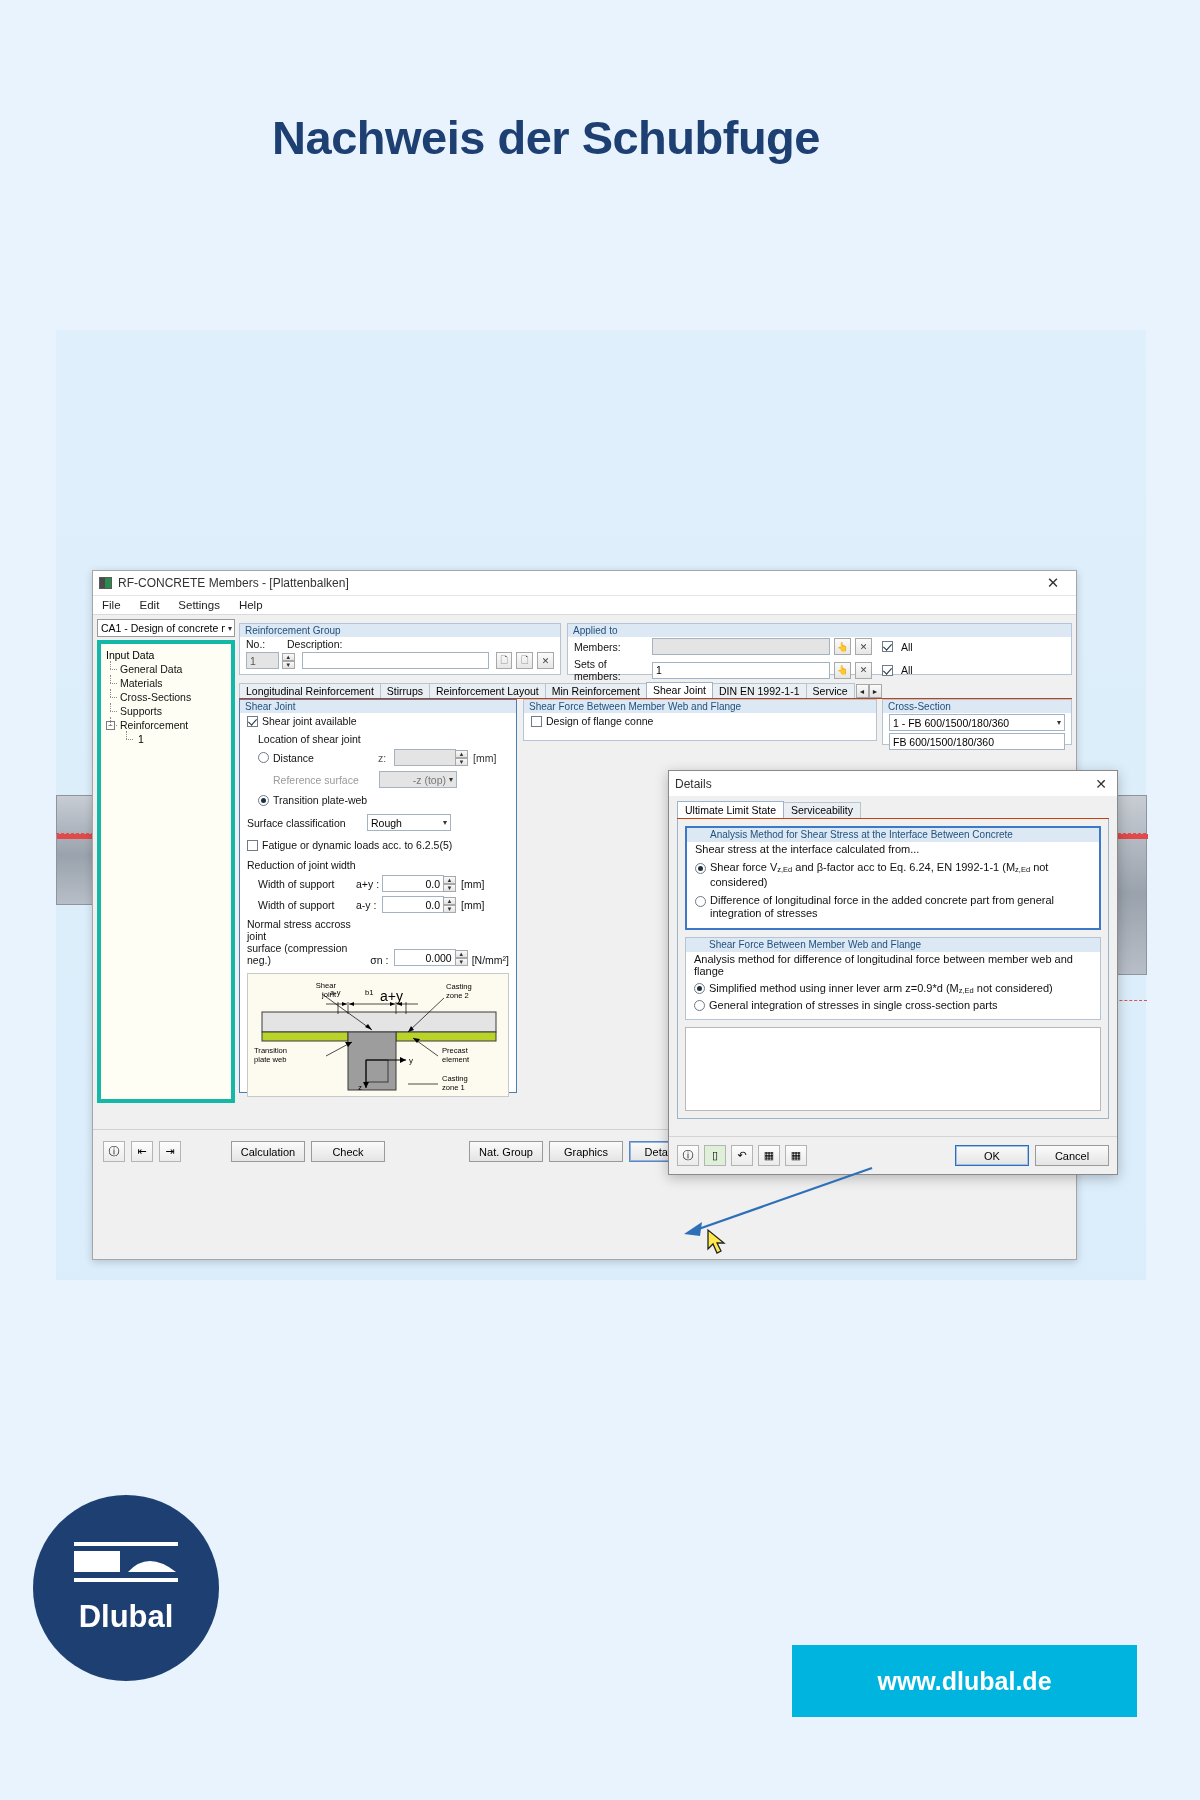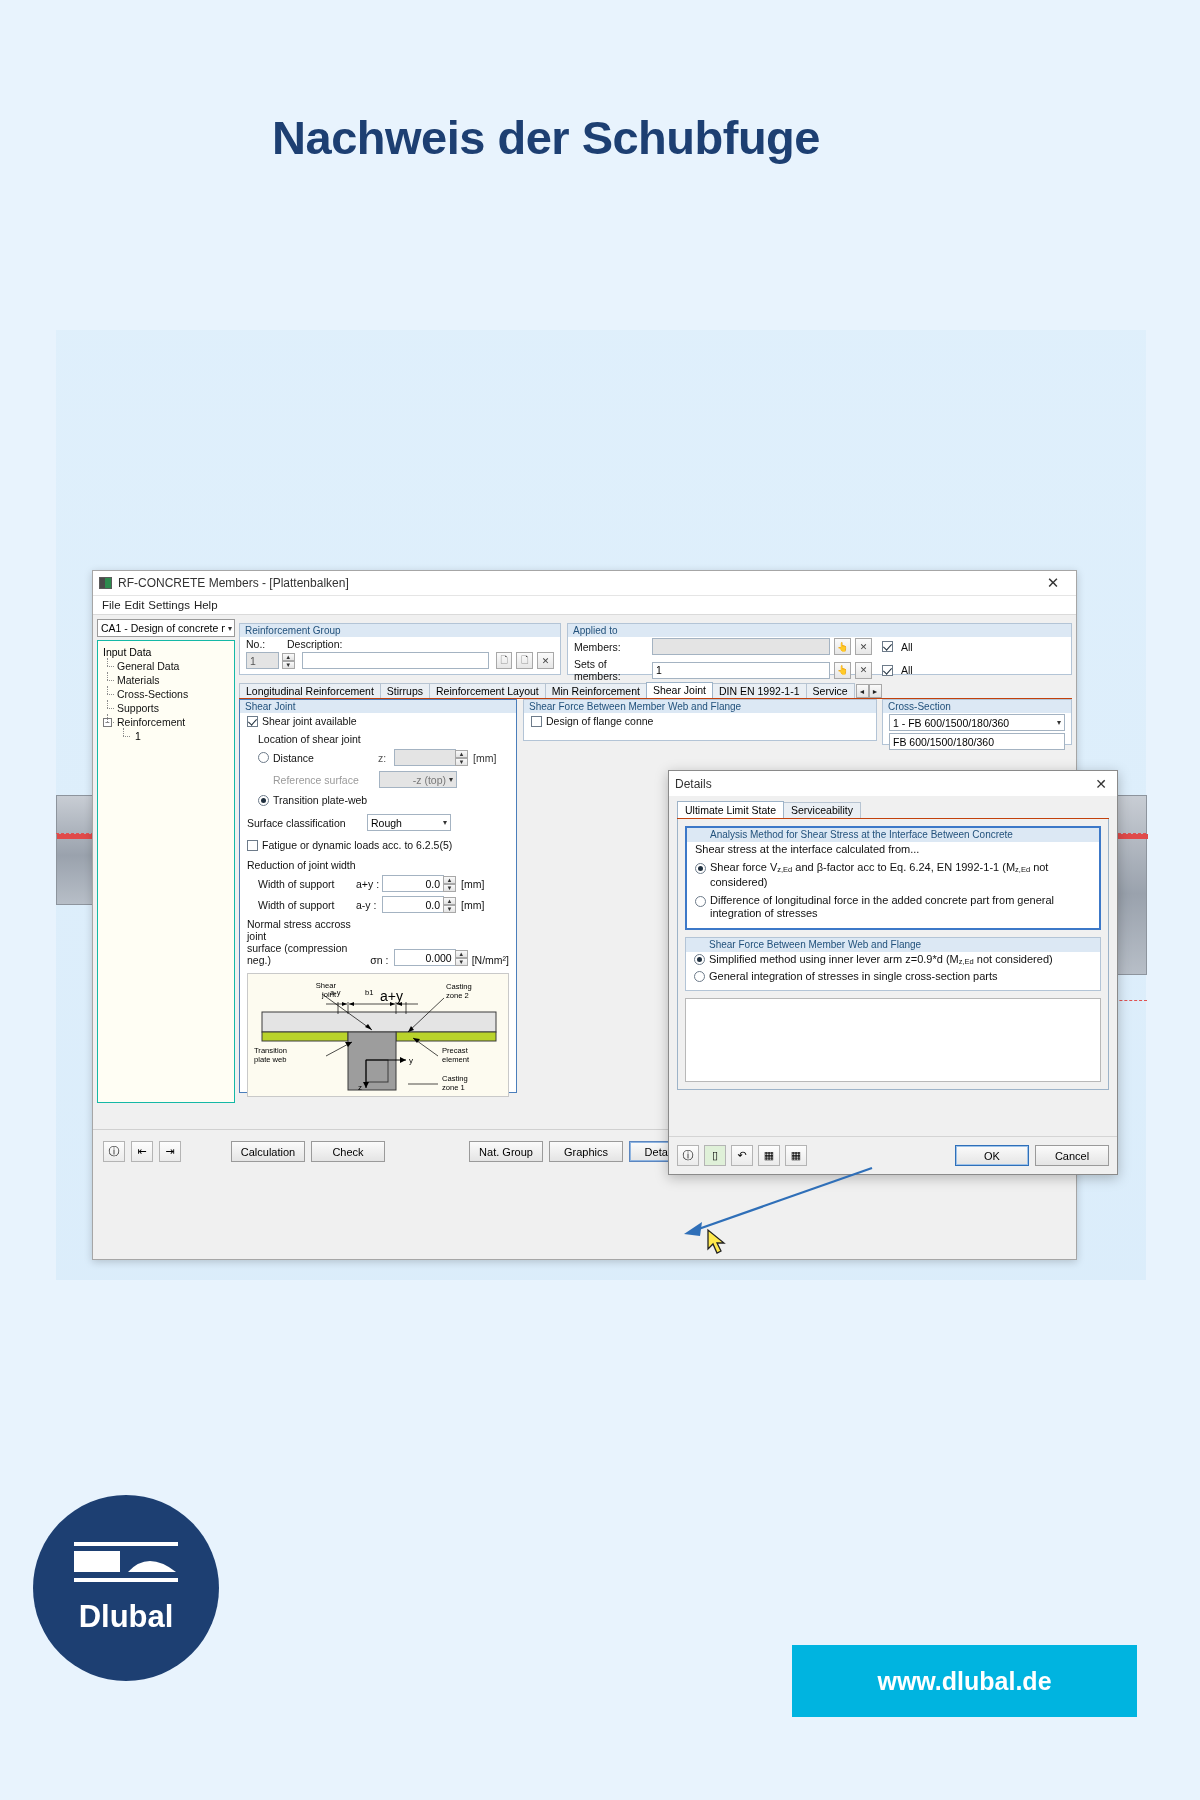--- a/index.html
+++ b/index.html
@@ -61,35 +61,35 @@
   .win-ico {
     width:13px;height:12px;margin-right:6px;border:1px solid #5a5a5a;
     background:linear-gradient(90deg,#4a4a4a 0 45%,#2d8a4e 45% 100%);
   }
   .win-title-text { font-size:12px; color:#333; }
   .win-close {
     margin-left:auto; width:34px; text-align:center; font-size:15px; color:#333;
     cursor:default;
   }
   .menu {
-    height:19px; display:flex; align-items:center; gap:4px; padding:0 9px;
+    height:19px; display:flex; align-items:center; gap:19px; padding:0 9px;
     background:#fff; font-size:11.5px; color:#222; border-bottom:1px solid #dadada;
   }
   .win-body { display:flex; height:514px; }
   
   .leftcol { width:146px; background:#f0f0f0; padding:4px 4px 0 4px; }
   .combo {
     height:18px; background:#fff; border:1px solid #9a9a9a;
     display:flex; align-items:center; padding:0 2px 0 3px;
     font-size:10.5px; position:relative;
   }
   .combo .cap { flex:1; overflow:hidden; white-space:nowrap; }
   .caret { font-size:8px; color:#333; padding-left:3px; }
   .tree {
-    margin-top:3px; background:#fffef4; border:1px solid #14b8a6;
+    margin-top:3px; background:#fffef4; border:4px solid #14b8a6;
     height:463px; padding:4px 3px; font-size:10.5px; line-height:14px;
   }
   .tree .root { font-weight:normal; padding-left:2px; }
   .tree .node { padding-left:16px; position:relative; color:#111; }
   .tree .node:before {
     content:""; position:absolute; left:6px; top:7px; width:7px;
     border-top:1px dotted #8c8c8c;
   }
   .tree .node:after {
     content:""; position:absolute; left:6px; top:-1px; height:8px;
@@ -585,20 +585,21 @@
           <span class="radio" style="margin-top:2px"></span>
           <span class="lbl" style="font-size:11px;line-height:13px">
             <span>Difference of longitudinal force in the added concrete part from general</span><br>
             <span>integration of stresses</span>
           </span>
         </div>
       </div>
 
       <div class="dlg-group">
         <div class="gt">Shear Force Between Member Web and Flange</div>
+        <div class="lbl" style="font-size:11px;margin-bottom:5px">Analysis method for difference of longitudinal force between member web and flange</div>
         <div class="row" style="margin-bottom:4px">
           <span class="radio on"></span>
           <span class="lbl" style="font-size:11px">
             <span>Simplified method using inner lever arm z=0.9*d (M</span><span class="sub">z,Ed</span><span> not considered)</span>
           </span>
         </div>
         <div class="row">
           <span class="radio"></span>
           <span class="lbl" style="font-size:11px">General integration of stresses in single cross-section parts</span>
         </div>

